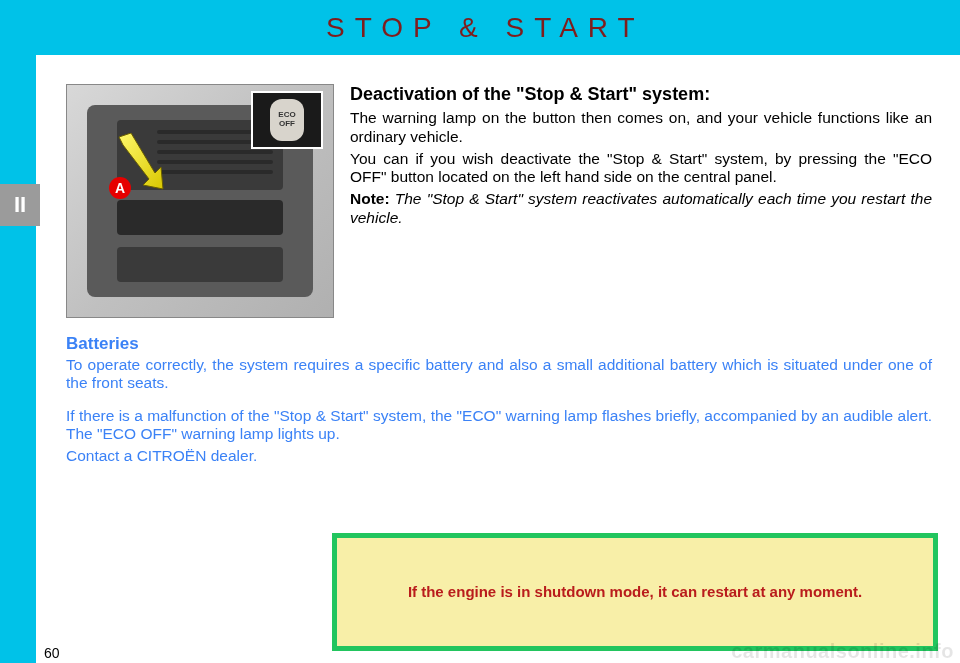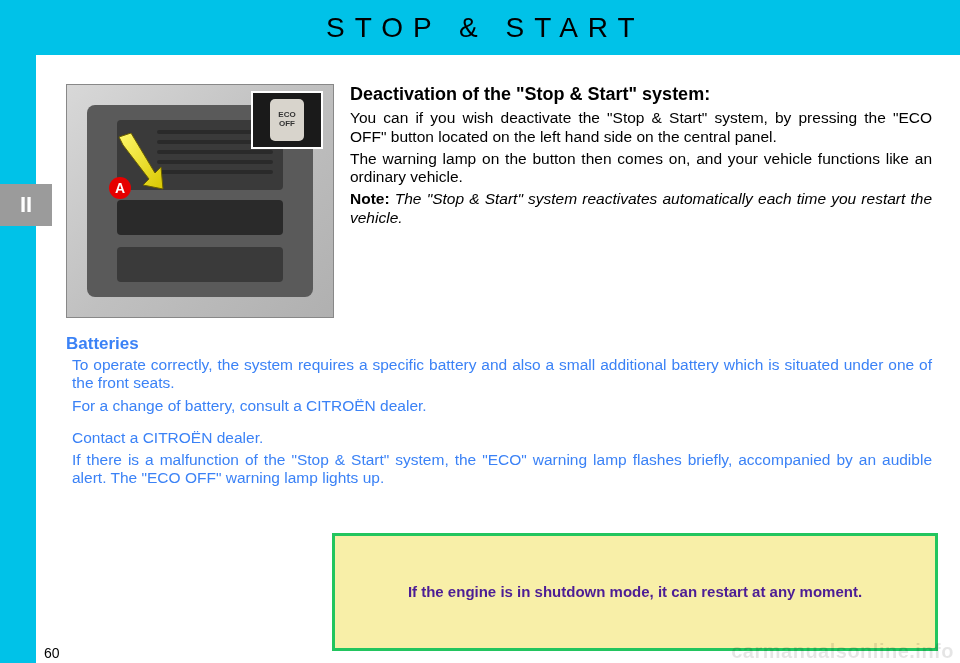--- a/index.html
+++ b/index.html
@@ -27,30 +27,30 @@
       position: absolute;
       left: 36px;
       top: 0;
       right: 0;
       height: 55px;
       background: #00c2e8;
     }
     .header-title {
       font-size: 28px;
       letter-spacing: 10px;
-      color: #000000;
+      color: #7f1d1d;
       font-weight: normal;
       padding-left: 290px;
       padding-top: 12px;
     }
     .section-tab {
       position: absolute;
       left: 0;
       top: 184px;
-      width: 52px;
+      width: 40px;
       height: 42px;
       background: #9b9b9b;
       color: #ffffff;
       font-size: 22px;
       font-weight: bold;
       text-align: center;
       line-height: 42px;
     }
     .figure {
       position: absolute;
@@ -119,21 +119,21 @@
       background: #1a1a1a;
       border: 2px solid #fff;
       display: flex;
       align-items: center;
       justify-content: center;
     }
     .eco-btn {
       width: 34px;
       height: 42px;
       background: #d8d4cc;
-      border-radius: 5px;
+      border-radius: 12px;
       display: flex;
       flex-direction: column;
       align-items: center;
       justify-content: center;
       font-size: 8px;
       font-weight: bold;
       color: #333;
       line-height: 1.1;
     }
     .callout-a {
@@ -191,38 +191,37 @@
       line-height: 1.18;
     }
     .lower-text h3 {
       font-size: 17px;
       font-weight: bold;
       margin-bottom: 2px;
     }
     .lower-text p {
       margin-bottom: 4px;
       text-align: justify;
-      margin-left: 6px;
     }
     .lower-text .block {
       margin-bottom: 14px;
     }
     .warning-box {
       position: absolute;
       left: 332px;
       bottom: 12px;
       right: 22px;
       height: 118px;
       background: #f8efa8;
-      border: 3px solid #22c55e;
+      border: 5px solid #22c55e;
       padding: 16px 20px;
       text-align: center;
       font-size: 15px;
       font-weight: bold;
-      color: #4c1d95;
+      color: #b91c1c;
       line-height: 1.35;
       display: flex;
       flex-direction: column;
       justify-content: center;
     }
     .page-number {
       position: absolute;
       left: 44px;
       bottom: 2px;
       font-size: 14px;
@@ -277,36 +276,35 @@
         <stop offset="100%" stop-color="#d9c800"></stop>
       </linearGradient>
     </defs>
     <polygon points="4,4 16,0 40,40 46,34 48,56 28,52 34,46 8,12" fill="url(#arrGrad)" stroke="#6b5f00" stroke-width="1"></polygon>
   </svg>
   <div class="callout-a">A</div>
 </div>
 
 <div class="main-text">
   <h3>Deactivation of the "Stop &amp; Start" system:</h3>
+  <p>The warning lamp on the button then comes on, and your vehicle functions like an ordinary vehicle.</p>
   <p>You can if you wish deactivate the "Stop &amp; Start" system, by pressing the "ECO OFF" button located on the left hand side on the central panel.</p>
-  <p>The warning lamp on the button then comes on, and your vehicle functions like an ordinary vehicle.</p>
   <p>
     <span class="note-label">Note:</span><span class="note-text"> The "Stop &amp; Start" system reactivates automatically each time you restart the vehicle.</span>
   </p>
 </div>
 
 <div class="lower-text">
   <div class="block">
     <h3>Batteries</h3>
     <p>To operate correctly, the system requires a specific battery and also a small additional battery which is situated under one of the front seats.</p>
-    <p>For a change of battery, consult a CITROËN dealer.</p>
   </div>
   <div class="block">
+    <p>If there is a malfunction of the "Stop &amp; Start" system, the "ECO" warning lamp flashes briefly, accompanied by an audible alert. The "ECO OFF" warning lamp lights up.</p>
     <p>Contact a CITROËN dealer.</p>
-    <p>If there is a malfunction of the "Stop &amp; Start" system, the "ECO" warning lamp flashes briefly, accompanied by an audible alert. The "ECO OFF" warning lamp lights up.</p>
   </div>
 </div>
 
 <div class="warning-box">
   <div>If the engine is in shutdown mode, it can restart at any moment.</div>
 </div>
 
 <div class="page-number">60</div>
 
 <div class="watermark">carmanualsonline.info</div>

